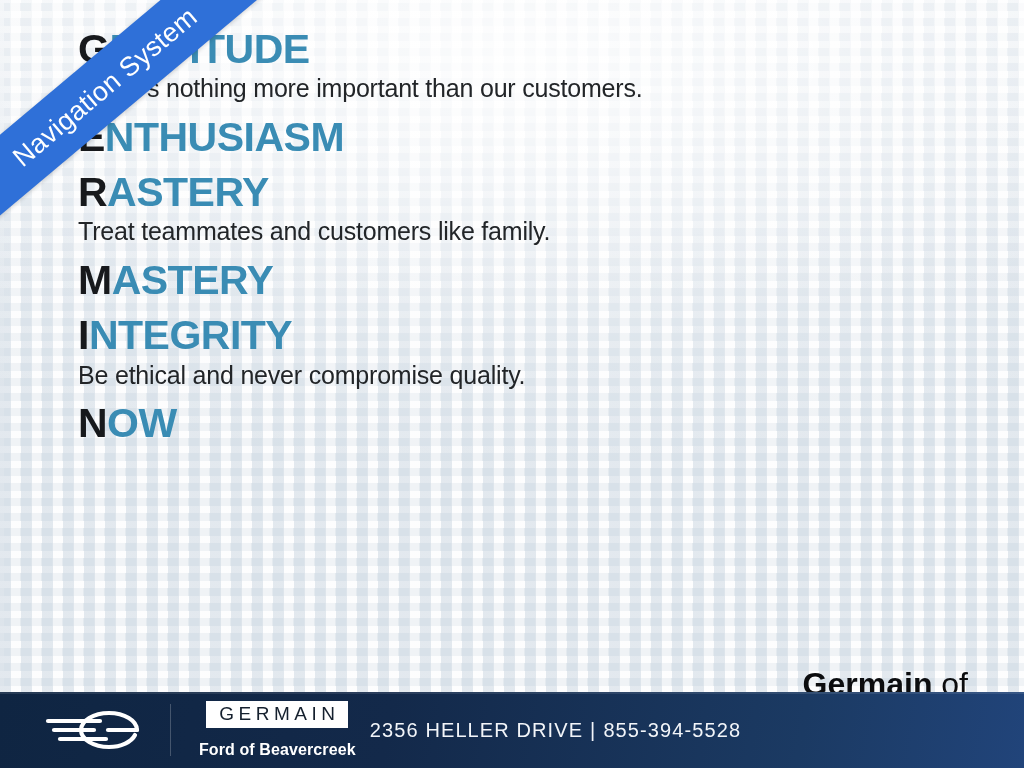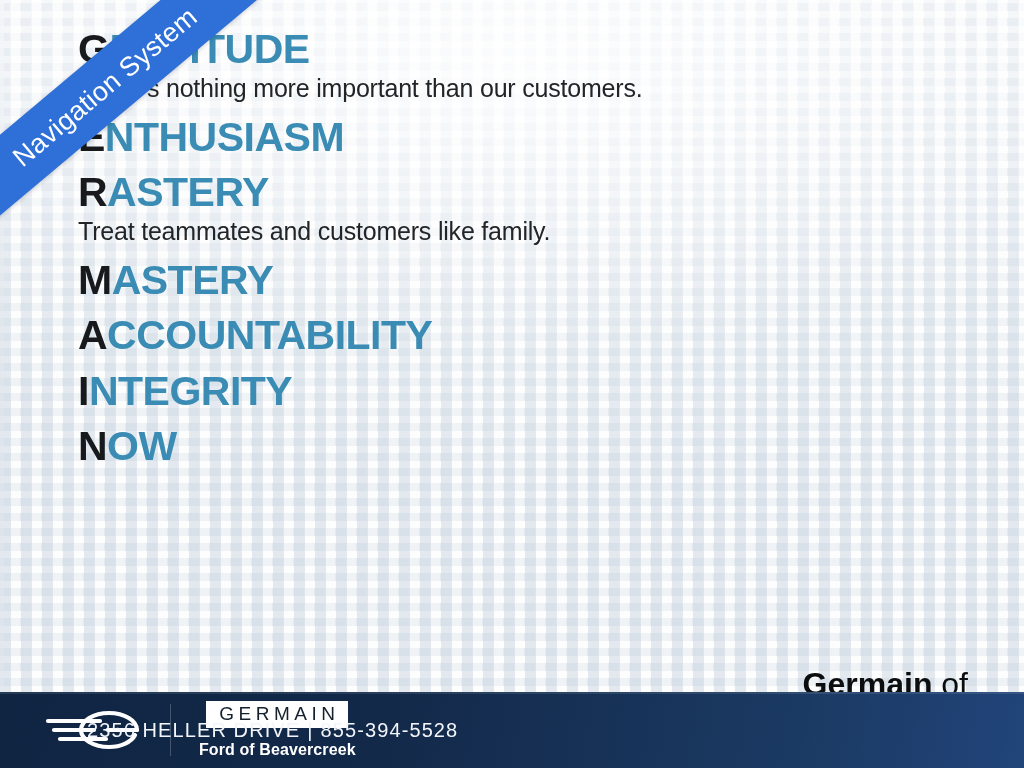--- a/index.html
+++ b/index.html
@@ -156,20 +156,21 @@
     margin-top:13px;
     color:#ffffff;
     font-size:16px;
     font-weight:bold;
     letter-spacing:0.1px;
   }
 
   #footer-contact {
     position:absolute;
     left:0; right:0;
+    text-align:center;
     padding-left:87px;
     color:#f2f5f9;
     font-size:20px;
     font-weight:400;
     letter-spacing:1.1px;
     white-space:nowrap;
   }
   #footer-contact .sep { padding:0 7px; }
 </style>
 </head>
@@ -195,25 +196,25 @@
     <div class="value-block">
       <div class="value-title"><span class="initial">R</span><span class="rest">ASTERY</span></div>
       <div class="value-desc">Treat teammates and customers like family.</div>
     </div>
 
     <div class="value-block">
       <div class="value-title"><span class="initial">M</span><span class="rest">ASTERY</span></div>
     </div>
 
     <div class="value-block">
-      <div class="value-title"><span class="initial">A</span><span class="rest">CCOUNTABILITY</span></div>
     </div>
 
     <div class="value-block">
       <div class="value-title"><span class="initial">I</span><span class="rest">NTEGRITY</span></div>
+      <div class="value-desc">Be ethical and never compromise quality.</div>
     </div>
 
     <div class="value-block">
       <div class="value-title"><span class="initial">N</span><span class="rest">OW</span></div>
     </div>
 
   </div>
 
   <div id="dealer-wordmark">
     <span class="wm-strong">Germain</span><span> </span><span class="wm-light">of</span>

